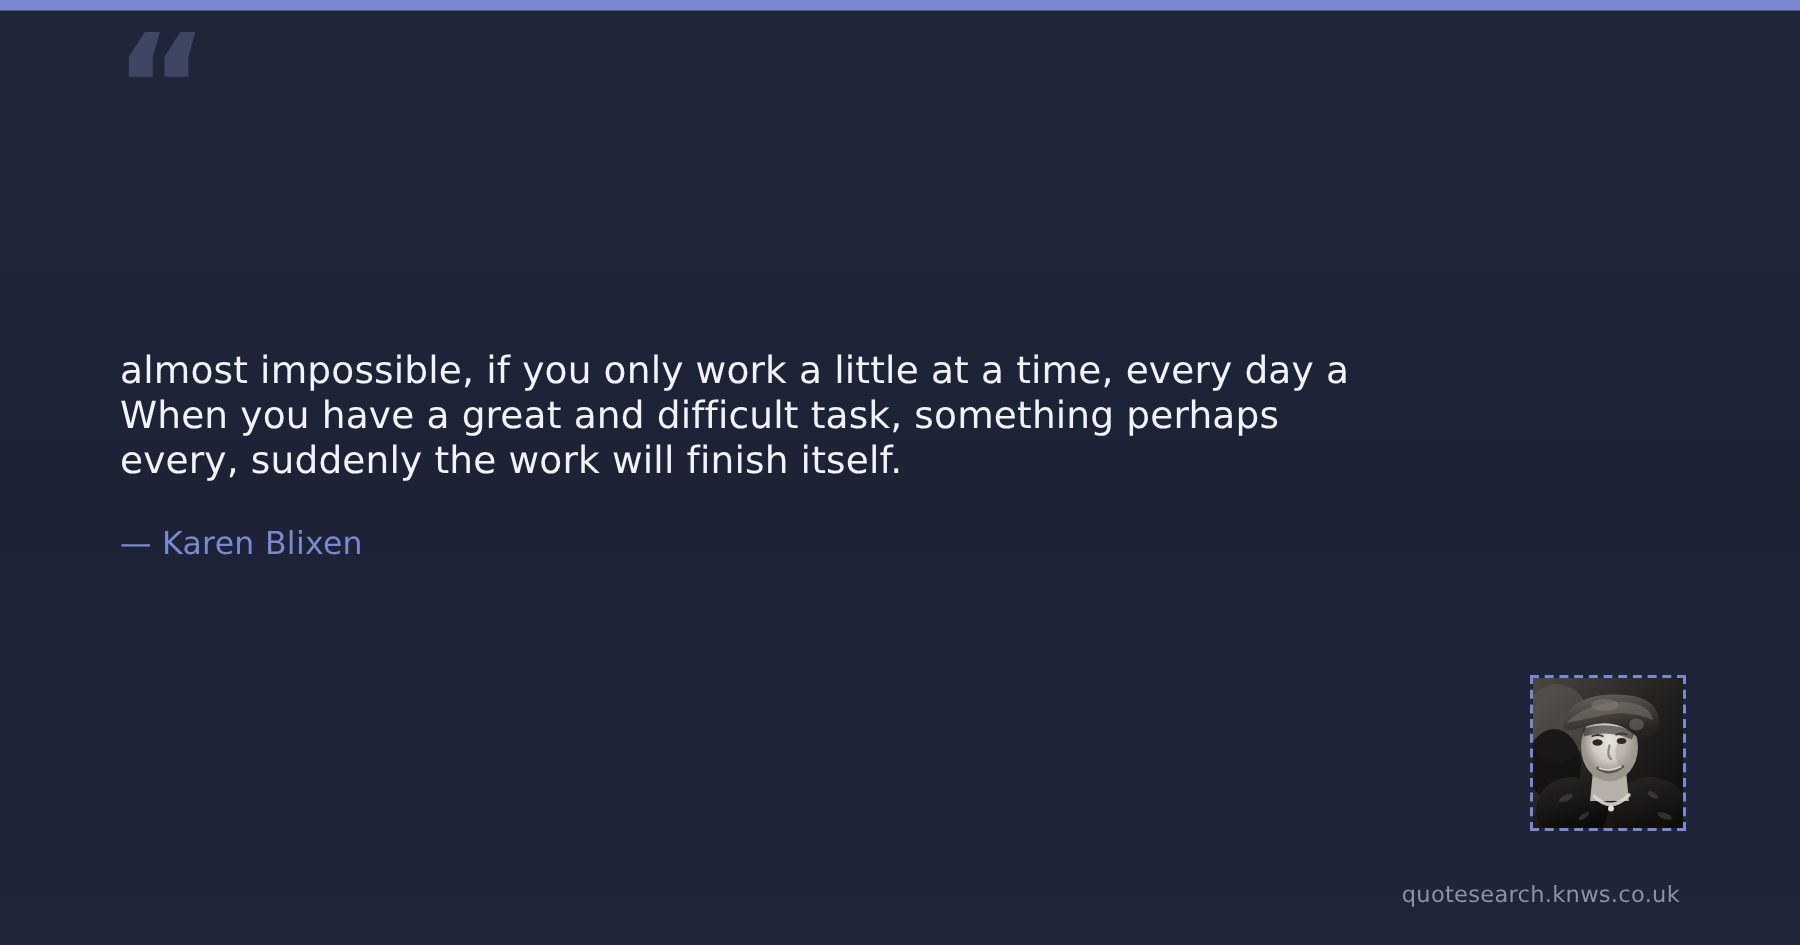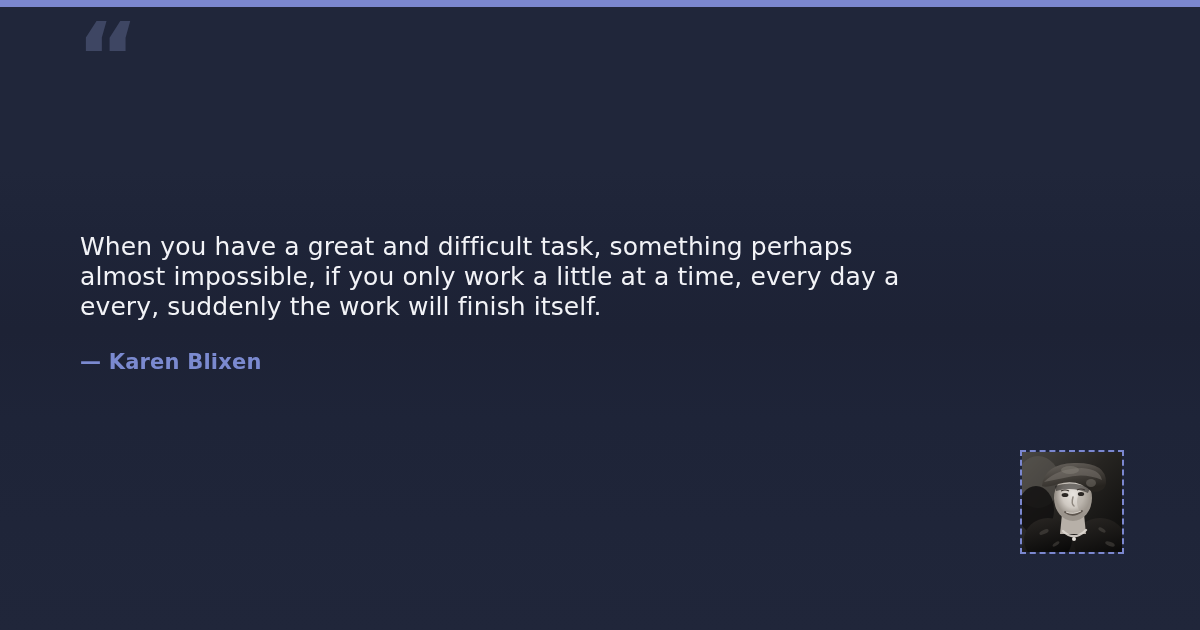--- a/index.html
+++ b/index.html
@@ -73,21 +73,21 @@
   }
 
   .quote-author {
     position: absolute;
     left: 80px;
     top: 348px;
     margin: 0;
     font-family: "DejaVu Sans", sans-serif;
     font-size: 21px;
     line-height: 28px;
-    font-weight: 700;
+    font-weight: 400;
     color: #7b8ad0;
     letter-spacing: 0.2px;
   }
 
   
   .portrait-frame {
     position: absolute;
     left: 1020px;
     top: 450px;
     width: 100px;
@@ -137,22 +137,22 @@
 </head>
 <body>
 
 <div class="card">
 
   <div class="accent-bar"></div>
 
   <div class="quote-glyph">“</div>
 
   <div class="quote-block">
+    <p class="quote-text">almost impossible, if you only work a little at a time, every day a</p>
     <p class="quote-text">When you have a great and difficult task, something perhaps</p>
-    <p class="quote-text">almost impossible, if you only work a little at a time, every day a</p>
     <p class="quote-text">every, suddenly the work will finish itself.</p>
   </div>
 
   <p class="quote-author">— Karen Blixen</p>
 
   <div class="portrait-frame">
     <div class="portrait-img">
       <svg width="100" height="100" viewBox="0 0 100 100" aria-hidden="true">
         <defs>
           <clipPath id="pclip">
@@ -219,14 +219,15 @@
             <ellipse cx="80" cy="78" rx="4" ry="1.8" transform="rotate(30 80 78)"></ellipse>
             <ellipse cx="88" cy="92" rx="5" ry="2" transform="rotate(20 88 92)"></ellipse>
           </g>
 
           <rect x="0" y="0" width="100" height="100" fill="none"></rect>
         </g>
       </svg>
     </div>
   </div>
 
+  <p class="source-url">quotesearch.knws.co.uk</p>
 
 </div>
 
 </body></html>

